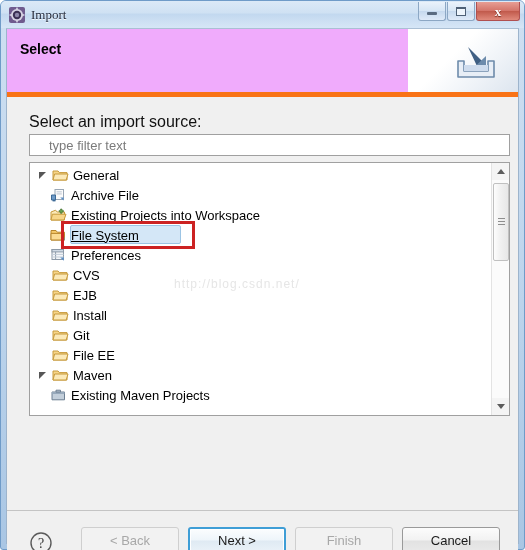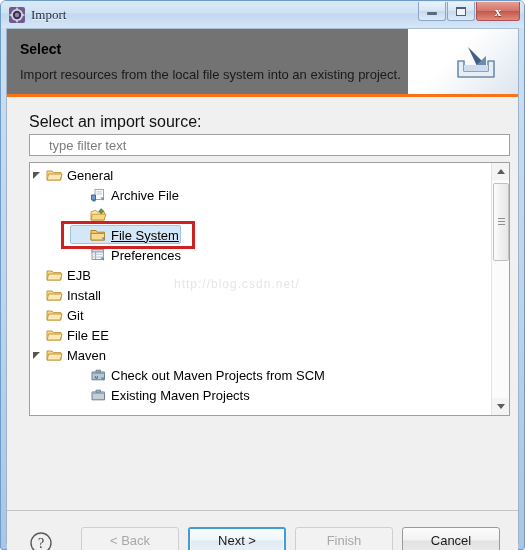--- a/index.html
+++ b/index.html
@@ -97,22 +97,22 @@
     background: #f0f0f0;
     border: 1px solid #9db4cc;
     border-top: 1px solid #aabfd4;
     box-sizing: border-box;
   }
 
   
   .header {
     position: relative;
     height: 68px;
-    background: #737373;
-    border-bottom: 3px solid #f97316;
+    background: #f0abfc;
+    border-bottom: 5px solid #f97316;
     box-sizing: border-box;
     overflow: hidden;
   }
   .header-title {
     position: absolute;
     left: 13px; top: 12px;
     font-size: 14px;
     font-weight: bold;
     color: #000;
   }
@@ -223,22 +223,22 @@
     border-right: 7px solid transparent;
   }
   .ic {
     width: 17px; height: 16px;
     flex: 0 0 17px;
     margin-right: 4px;
     position: relative;
   }
   .lbl { padding-right: 4px; }
 
-  .row.lvl0 { padding-left: 0; }
-  .row.lvl1 { padding-left: 60px; text-align: center; }
+  .row.lvl0 { padding-left: 6px; }
+  .row.lvl1 { padding-left: 20px; text-align: center; }
 
   .row.selected .sel-pill {
     position: absolute;
     left: 40px; top: 0px;
     height: 19px;
     background: #d4e7f7;
     border: 1px solid #9cc4e4;
     border-radius: 2px;
     box-sizing: border-box;
     z-index: 0;
@@ -399,21 +399,20 @@
         <span class="glyph-close">x</span>
       </span>
     </span>
   </div>
 
   <div class="client">
 
     <div class="header">
       <div class="header-banner"></div>
       <div class="header-title">Select</div>
-      <div class="header-desc">Import resources from the local file system into an existing project.</div>
       <span class="import-icon">
         <svg width="48" height="40" viewBox="0 0 48 40">
           <path d="M6 18 L6 34 L42 34 L42 18 L36 18 L36 28 L12 28 L12 18 Z" fill="#e8eef6" stroke="#6d8bab" stroke-width="1.6" stroke-linejoin="round"></path>
           <path d="M12 22 L36 22 L36 28 L12 28 Z" fill="#cfdced" stroke="none"></path>
           <path d="M17 4 L33 20 L25 20 L25 24 L21 24 L21 20 L17 20 Z" fill="none"></path>
           <g>
             <path d="M16 4 L34 22 L24.5 22 Z" fill="#3f5f83"></path>
             <path d="M24.5 22 L34 22 L34 13 Z" fill="#6d8bab"></path>
           </g>
         </svg>
@@ -446,20 +445,21 @@
                   <path d="M10.2 10.5 L13.6 10.5 L13.6 13.5 Z" fill="#5b8ec4"></path>
                 </svg></span>
               <span class="lbl">Archive File</span>
             </div>
             <div class="row lvl1">
               <span class="ic"><svg width="17" height="16" viewBox="0 0 17 16">
                   <path d="M1 5 L5.6 3.2 L7.2 5 L14.5 5 L14.5 13 L1 13 Z" fill="#fbe9b8" stroke="#c79a3c" stroke-width="1"></path>
                   <path d="M2.4 7.2 L16 7.2 L14 13 L1 13 Z" fill="#f7d68a" stroke="#c79a3c" stroke-width="1"></path>
                   <path d="M10.5 2 L12 2 L12 3.4 L13.4 3.4 L13.4 4.9 L12 4.9 L12 6.3 L10.5 6.3 L10.5 4.9 L9.1 4.9 L9.1 3.4 L10.5 3.4 Z" fill="#6aa84f" stroke="#3f6b2e" stroke-width=".6"></path>
                 </svg></span>
+              <span class="lbl">Existing Projects into Workspace</span>
             </div>
             <div class="row lvl1 selected">
               <span class="sel-pill" style="width: 111px;"></span>
               <span class="ic"><svg width="17" height="16" viewBox="0 0 17 16">
                   <path d="M1 3.5 L6 3.5 L7.3 5.2 L14.5 5.2 L14.5 13 L1 13 Z" fill="#f5c96a" stroke="#b8862c" stroke-width="1"></path>
                   <path d="M1 6.4 L14.5 6.4 L14.5 13 L1 13 Z" fill="#fbdb94" stroke="#b8862c" stroke-width="1"></path>
                   <path d="M11.5 10.5 L14.5 10.5 L14.5 13.5 Z" fill="#5b8ec4"></path>
                 </svg></span>
               <span class="lbl">File System</span>
             </div>
@@ -473,20 +473,28 @@
                   <path d="M10.2 10.6 L13.8 10.6 L13.8 13.8 Z" fill="#5b8ec4"></path>
                 </svg></span>
               <span class="lbl">Preferences</span>
             </div>
             <div class="row lvl0">
               <span class="twisty collapsed"></span>
               <span class="ic"><svg width="17" height="16" viewBox="0 0 17 16">
                   <path d="M1 4 L6 4 L7.4 5.6 L15 5.6 L15 13 L1 13 Z" fill="#f7d68a" stroke="#c79a3c" stroke-width="1"></path>
                   <path d="M2.6 7 L16 7 L14.2 13 L1 13 Z" fill="#fbe9b8" stroke="#c79a3c" stroke-width="1"></path>
                 </svg></span>
+              <span class="lbl">CVS</span>
+            </div>
+            <div class="row lvl0">
+              <span class="twisty collapsed"></span>
+              <span class="ic"><svg width="17" height="16" viewBox="0 0 17 16">
+                  <path d="M1 4 L6 4 L7.4 5.6 L15 5.6 L15 13 L1 13 Z" fill="#f7d68a" stroke="#c79a3c" stroke-width="1"></path>
+                  <path d="M2.6 7 L16 7 L14.2 13 L1 13 Z" fill="#fbe9b8" stroke="#c79a3c" stroke-width="1"></path>
+                </svg></span>
               <span class="lbl">EJB</span>
             </div>
             <div class="row lvl0">
               <span class="twisty collapsed"></span>
               <span class="ic"><svg width="17" height="16" viewBox="0 0 17 16">
                   <path d="M1 4 L6 4 L7.4 5.6 L15 5.6 L15 13 L1 13 Z" fill="#f7d68a" stroke="#c79a3c" stroke-width="1"></path>
                   <path d="M2.6 7 L16 7 L14.2 13 L1 13 Z" fill="#fbe9b8" stroke="#c79a3c" stroke-width="1"></path>
                 </svg></span>
               <span class="lbl">Install</span>
             </div>
@@ -506,30 +514,20 @@
                 </svg></span>
               <span class="lbl">File EE</span>
             </div>
             <div class="row lvl0">
               <span class="twisty expanded"></span>
               <span class="ic"><svg width="17" height="16" viewBox="0 0 17 16">
                   <path d="M1 4 L6 4 L7.4 5.6 L15 5.6 L15 13 L1 13 Z" fill="#f7d68a" stroke="#c79a3c" stroke-width="1"></path>
                   <path d="M2.6 7 L16 7 L14.2 13 L1 13 Z" fill="#fbe9b8" stroke="#c79a3c" stroke-width="1"></path>
                 </svg></span>
               <span class="lbl">Maven</span>
-            </div>
-            <div class="row lvl1">
-              <span class="ic"><svg width="17" height="16" viewBox="0 0 17 16">
-                  <path d="M2 5 L14.5 5 L14.5 12.8 L2 12.8 Z" fill="#b9c6d4" stroke="#6d7f92" stroke-width="1"></path>
-                  <path d="M2 5 L14.5 5 L14.5 7 L2 7 Z" fill="#8ea2b6"></path>
-                  <path d="M6 3.2 L10.5 3.2 L10.5 5 L6 5 Z" fill="#b9c6d4" stroke="#6d7f92" stroke-width="1"></path>
-                  <text x="4.6" y="11.6" font-size="4.4" fill="#2a4a70" font-family="Liberation Sans, sans-serif">M</text>
-                  <path d="M10.4 10.4 L14 10.4 L14 13.8 Z" fill="#5b8ec4"></path>
-                </svg></span>
-              <span class="lbl">Check out Maven Projects from SCM</span>
             </div>
             <div class="row lvl1">
               <span class="ic"><svg width="17" height="16" viewBox="0 0 17 16">
                   <path d="M2 5 L14.5 5 L14.5 12.8 L2 12.8 Z" fill="#c3cfdb" stroke="#6d7f92" stroke-width="1"></path>
                   <path d="M2 5 L14.5 5 L14.5 7 L2 7 Z" fill="#97a9bb"></path>
                   <path d="M6 3.2 L10.5 3.2 L10.5 5 L6 5 Z" fill="#c3cfdb" stroke="#6d7f92" stroke-width="1"></path>
                 </svg></span>
               <span class="lbl">Existing Maven Projects</span>
             </div>
           </div>

